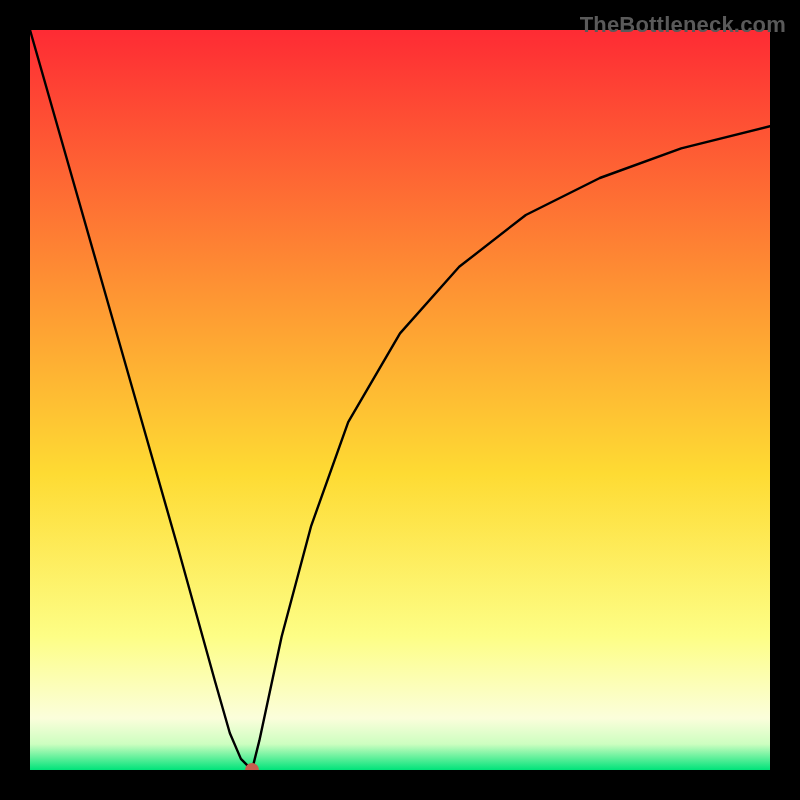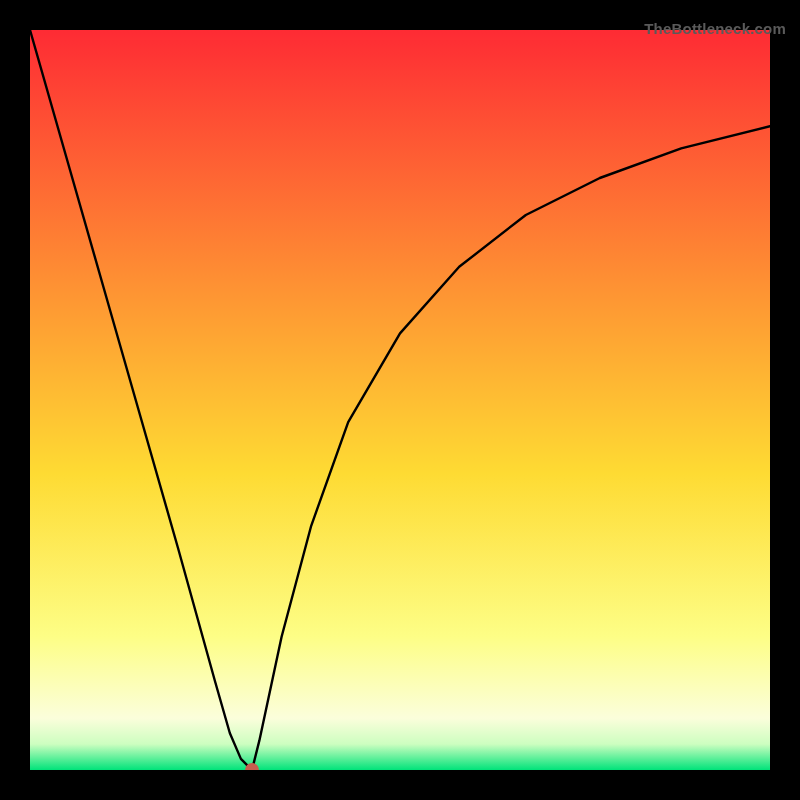--- a/index.html
+++ b/index.html
@@ -12,24 +12,24 @@
     overflow: hidden;
   }
   .frame {
     position: relative;
     width: 800px;
     height: 800px;
     background: #000;
   }
   .watermark {
     position: absolute;
-    top: 20px;
+    top: 12px;
     right: 14px;
     color: #5a5a5a;
-    font-size: 15px;
+    font-size: 22px;
     font-weight: 600;
     letter-spacing: 0.2px;
     z-index: 10;
   }
   .plot-area {
     position: absolute;
     left: 30px;
     top: 30px;
     width: 740px;
     height: 740px;

